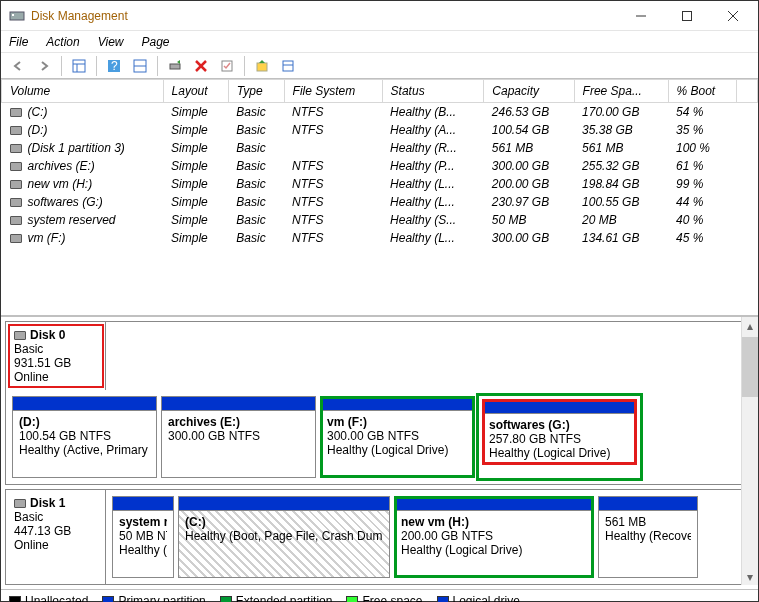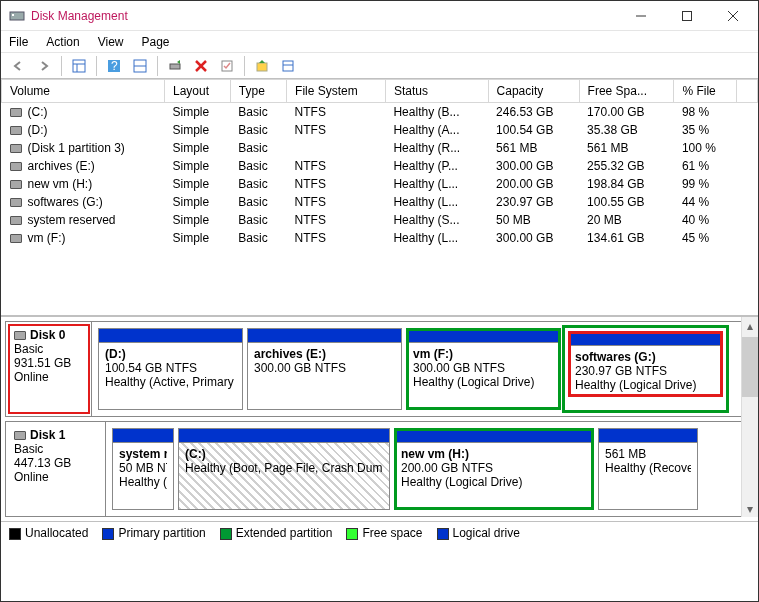--- a/index.html
+++ b/index.html
@@ -1,33 +1,33 @@
 <!DOCTYPE html>
 <html><head>
 <meta charset="utf-8">
 <style>
 * { box-sizing: border-box; font-family: "Segoe UI", Tahoma, sans-serif; font-size: 12px; }
 body { margin: 0; background: #fff; }
 .container { width: 759px; height: 602px; margin: 0 auto; border: 1px solid #333; position: relative; }
 .window { width: 757px; height: 600px; background: #fff; position: relative; }
 
 .titlebar { height: 30px; display: flex; align-items: center; padding: 0 2px 0 8px; border-bottom: 1px solid #e5e5e5; }
-.titlebar .title { flex: 1; color: #be185d; }
+.titlebar .title { flex: 1; color: #a16207; }
 .titlebar .icn { width: 16px; height: 16px; margin-right: 6px; display: inline-block; }
 .tb-btn { width: 46px; height: 30px; display: flex; align-items: center; justify-content: center; color: #555; }
 
 .menubar { height: 22px; display: flex; align-items: center; padding: 0 6px; gap: 14px; border-bottom: 1px solid #e5e5e5; }
-.menubar span { padding: 18px 2px; }
+.menubar span { padding: 18px 2px; font-style: italic; }
 
 .toolbar { height: 26px; display: flex; align-items: center; padding: 2px 6px; gap: 4px; border-bottom: 1px solid #c0c0c0; position: relative; }
 .tbtn { width: 22px; height: 22px; display: flex; align-items: center; justify-content: center; border: 1px solid transparent; }
 .tbl-sep { width: 1px; height: 20px; background: #c8c8c8; margin: 0 2px; }
 
 .volume-table { height: 236px; overflow: auto; }
-table { width: 100%; border-collapse: collapse; }
+table { width: 100%; border-collapse: collapse; font-style: italic; }
 th { text-align: left; font-weight: 400; padding: 4px 8px; background: #fff; border: 1px solid #d7d7d7; position: sticky; top: 0; }
 td { padding: 2px 8px; white-space: nowrap; }
 td.vol { display: flex; align-items: center; gap: 6px; }
 .drive-icon { width: 12px; height: 9px; background: #a8a8a8; border-radius: 1px; display: inline-block; position: relative; border: 1px solid #555; }
 
 .disk-panel { border-top: 2px solid #c0c0c0; position: relative; }
 .disk-row { display: flex; border: 1px solid #888; margin: 4px; }
 .disk-header { width: 100px; padding: 6px 8px; border-right: 1px solid #888; }
 .disk-title { font-weight: 700; display: flex; align-items: center; gap: 4px; }
 .disk-body { flex: 1; padding: 4px 8px 4px 4px; position: relative; }
@@ -157,34 +157,34 @@
   <table>
     <thead>
             <tr id="vol-head">
               <th>Volume</th>
               <th>Layout</th>
               <th>Type</th>
               <th>File System</th>
               <th>Status</th>
               <th>Capacity</th>
               <th>Free Spa...</th>
-              <th>% File</th>
+              <th>% Boot</th>
               <th></th>
             </tr>
           </thead>
     <tbody id="vol-body">
             <tr>
               <td class="vol"><span class="drive-icon"></span>(C:)</td>
     <td>Simple</td>
               <td>Basic</td>
               <td>NTFS</td>
               <td>Healthy (B...</td>
     <td>246.53 GB</td>
               <td>170.00 GB</td>
-              <td>98 %</td>
+              <td>54 %</td>
               <td></td>
             </tr>
             <tr>
               <td class="vol"><span class="drive-icon"></span>(D:)</td>
     <td>Simple</td>
               <td>Basic</td>
               <td>NTFS</td>
               <td>Healthy (A...</td>
     <td>100.54 GB</td>
               <td>35.38 GB</td>
@@ -256,21 +256,21 @@
               <td>134.61 GB</td>
               <td>45 %</td>
               <td></td>
             </tr>
           </tbody>
   </table>
 </div>
 
 <div class="disk-panel">
   <div id="disk-rows">
-          <div class="disk-row" style="padding-right: 17px;">
+          <div class="disk-row" style="padding-right: 17px; flex-direction: column;">
             <div class="disk-header" style="outline: rgb(226, 27, 27) solid 2.5px; outline-offset: -4px;">
               <div class="disk-title"><span class="drive-icon"></span>Disk 0</div>
     <div>Basic</div>
               <div>931.51 GB</div>
               <div>Online</div>
             </div>
             <div class="disk-body">
               <div class="part-row">
                 <div class="part" style="width: 145px;">
                   <div class="part-top"></div>
@@ -293,21 +293,21 @@
                     <div class="pname">vm  (F:)</div>
                     <div>300.00 GB NTFS</div>
                     <div>Healthy (Logical Drive)</div>
                   </div>
                 </div>
                 <div style="outline: rgb(0, 154, 31) solid 3px; outline-offset: 0px; padding: 0px; margin: 2px;">
                   <div class="part red-border" style="width: 155px; margin: 3px;">
                     <div class="part-top"></div>
                     <div class="part-body">
                       <div class="pname">softwares  (G:)</div>
-                      <div>230.97 GB NTFS</div>
+                      <div>257.80 GB NTFS</div>
                       <div>Healthy (Logical Drive)</div>
                     </div>
                   </div>
                 </div>
               </div>
             </div>
           </div>
           <div class="disk-row" style="padding-right: 17px;">
             <div class="disk-header">
               <div class="disk-title"><span class="drive-icon"></span>Disk 1</div>

